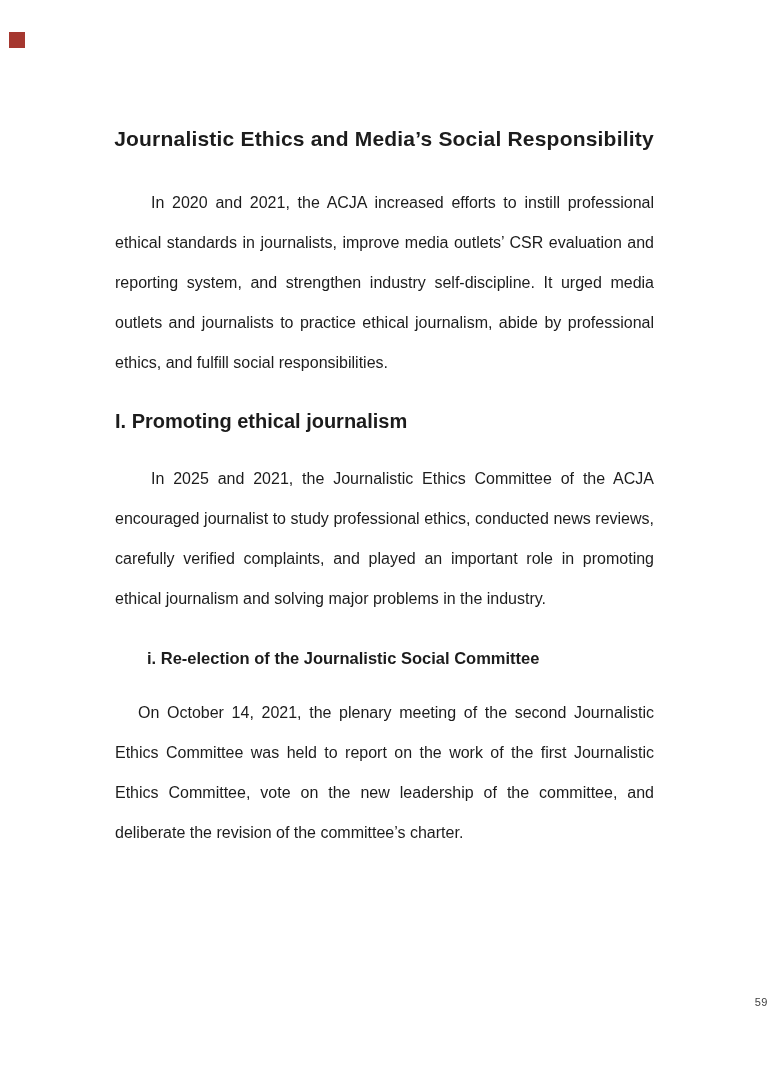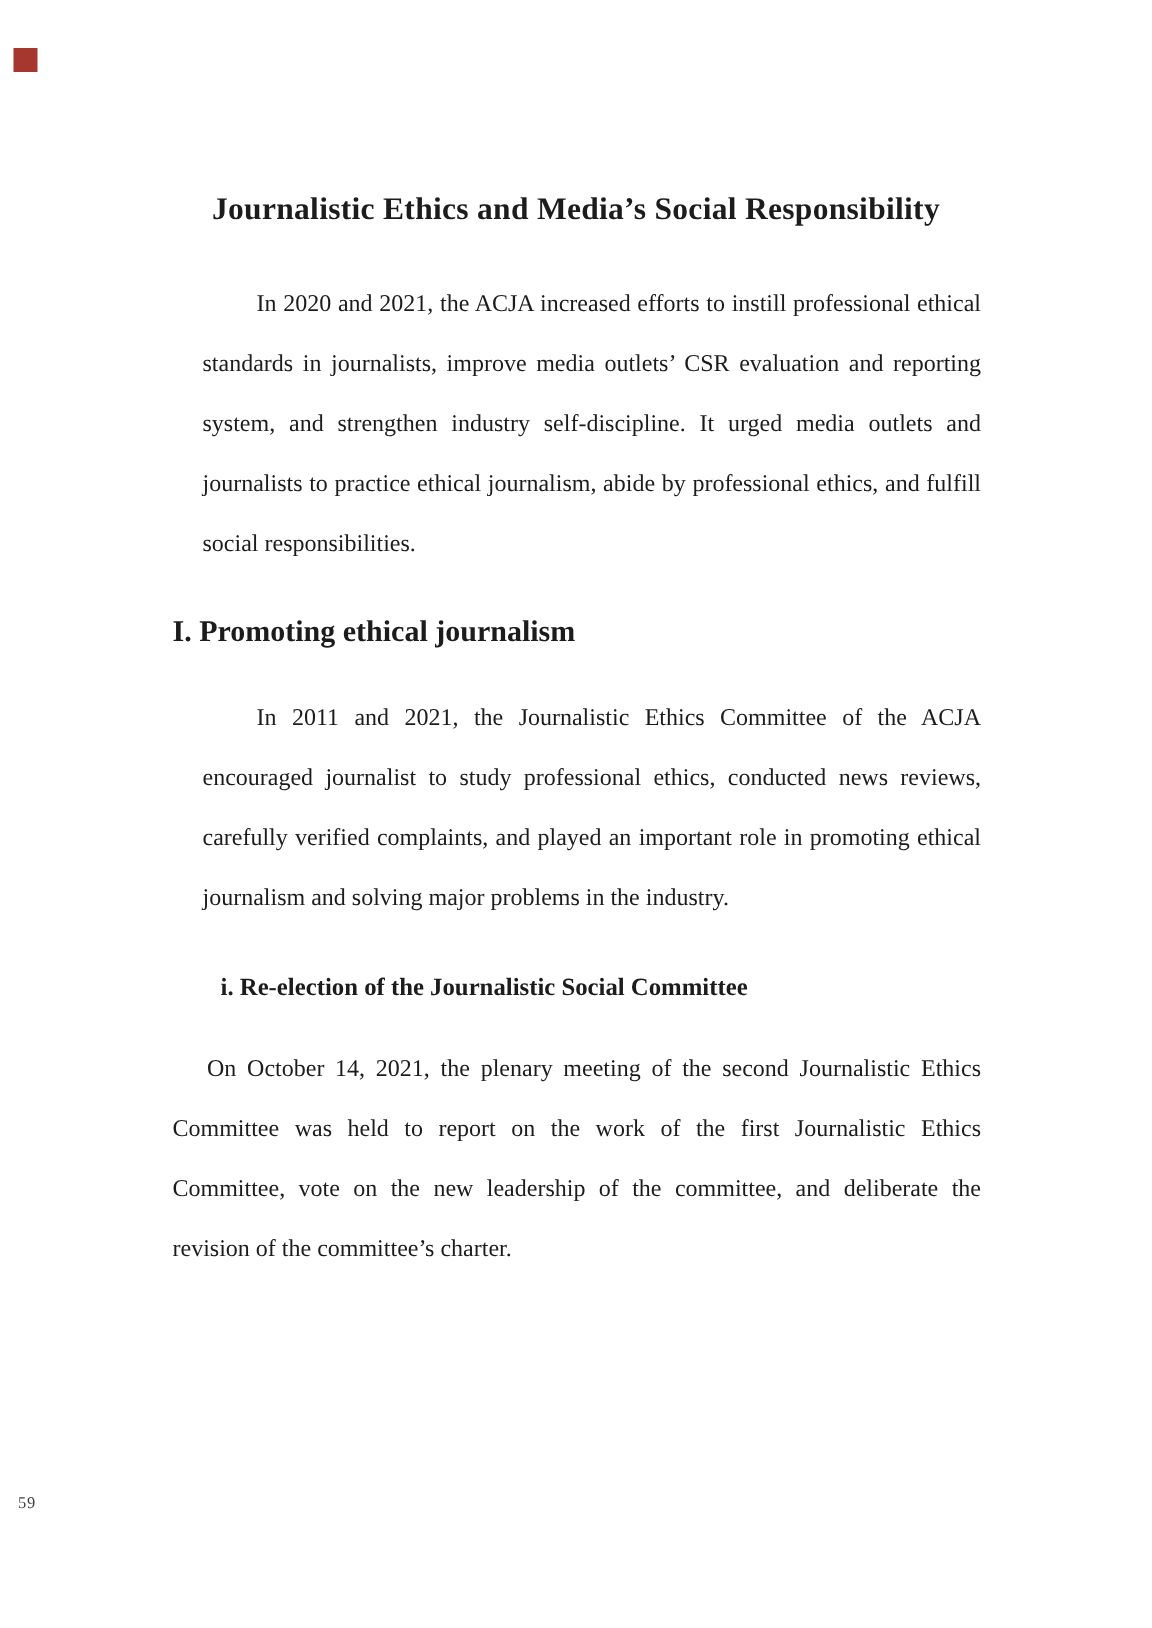--- a/index.html
+++ b/index.html
@@ -5,21 +5,21 @@
   html, body {
     margin: 0;
     padding: 0;
     background: #ffffff;
   }
   .page {
     position: relative;
     width: 768px;
     height: 1085px;
     background: #ffffff;
-    font-family: Liberation Serif, serif;
+    font-family: Liberation Sans, sans-serif;
     color: #1c1c1c;
     overflow: hidden;
     box-sizing: border-box;
   }
   .marker {
     position: absolute;
     left: 9px;
     top: 32px;
     width: 16px;
     height: 16px;
@@ -38,21 +38,21 @@
   .content {
     margin: 0 114px 0 115px; 
   }
   .body-p {
     margin: 0;
     font-size: 16px;
     line-height: 40px;
     text-align: justify;
     text-justify: inter-word;
   }
-  .indent-lg { text-indent: 36px; margin-left: 20px; }
+  .indent-lg { text-indent: 36px; }
   .indent-sm { text-indent: 23px; }
   .p-intro   { margin-top: 29px; }
   .h-sec {
     margin: 24px 0 0 0;
     font-size: 20px;
     font-weight: bold;
     line-height: 28px;
   }
   .p-sec { margin-top: 24px; }
   .h-sub {
@@ -61,42 +61,42 @@
     font-weight: bold;
     line-height: 26px;
   }
   .p-sub1 { margin-top: 22px; }
   .p-sub2 { margin-top: 0; }
   .page-number {
     position: absolute;
     left: 12px;
     right: 0;
     top: 996px;
-    text-align: left;
+    text-align: right;
     font-size: 11px;
     color: #3f3f3f;
     letter-spacing: 0.5px;
   }
 </style>
 </head>
 <body>
 
 <div class="page">
 
   <div class="marker" style="background-color: rgb(165, 55, 47);"></div>
 
   <h1 class="title">Journalistic Ethics and Media’s Social Responsibility</h1>
 
   <div class="content">
 
     <p class="body-p indent-lg p-intro">In 2020 and 2021, the ACJA increased efforts to instill professional ethical standards in journalists, improve media outlets’ CSR evaluation and reporting system, and strengthen industry self-discipline. It urged media outlets and journalists to practice ethical journalism, abide by professional ethics, and fulfill social responsibilities.</p>
 
     <h2 class="h-sec">I. Promoting ethical journalism</h2>
 
-    <p class="body-p indent-lg p-sec">In 2011 and 2021, the Journalistic Ethics Committee of the ACJA encouraged journalist to study professional ethics, conducted news reviews, carefully verified complaints, and played an important role in promoting ethical journalism and solving major problems in the industry.</p>
+    <p class="body-p indent-lg p-sec">In 2025 and 2021, the Journalistic Ethics Committee of the ACJA encouraged journalist to study professional ethics, conducted news reviews, carefully verified complaints, and played an important role in promoting ethical journalism and solving major problems in the industry.</p>
 
     <h3 class="h-sub">i. Re-election of the Journalistic Social Committee</h3>
 
     <p class="body-p indent-sm p-sub1">On October 14, 2021, the plenary meeting of  the second Journalistic Ethics Committee was held to report on the work of  the first Journalistic Ethics Committee, vote on the new leadership of  the committee, and deliberate the revision of  the committee’s charter.</p>
 
 
   </div>
 
   <div class="page-number">59</div>
 

